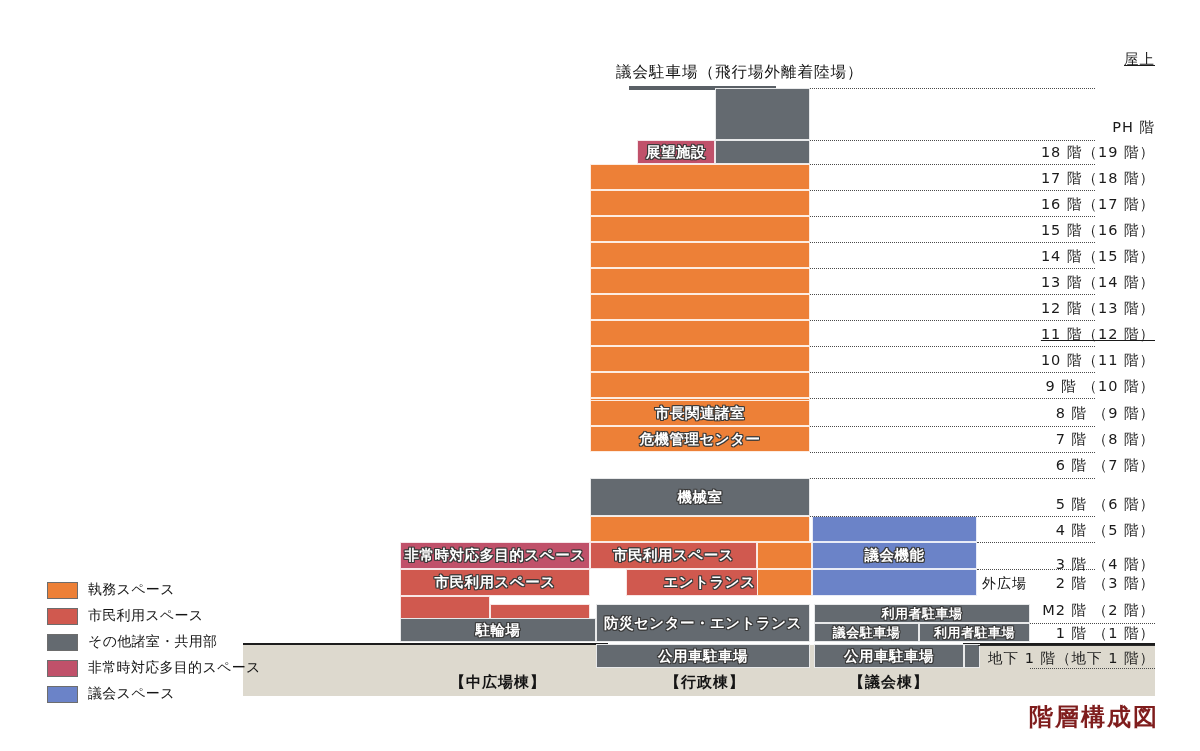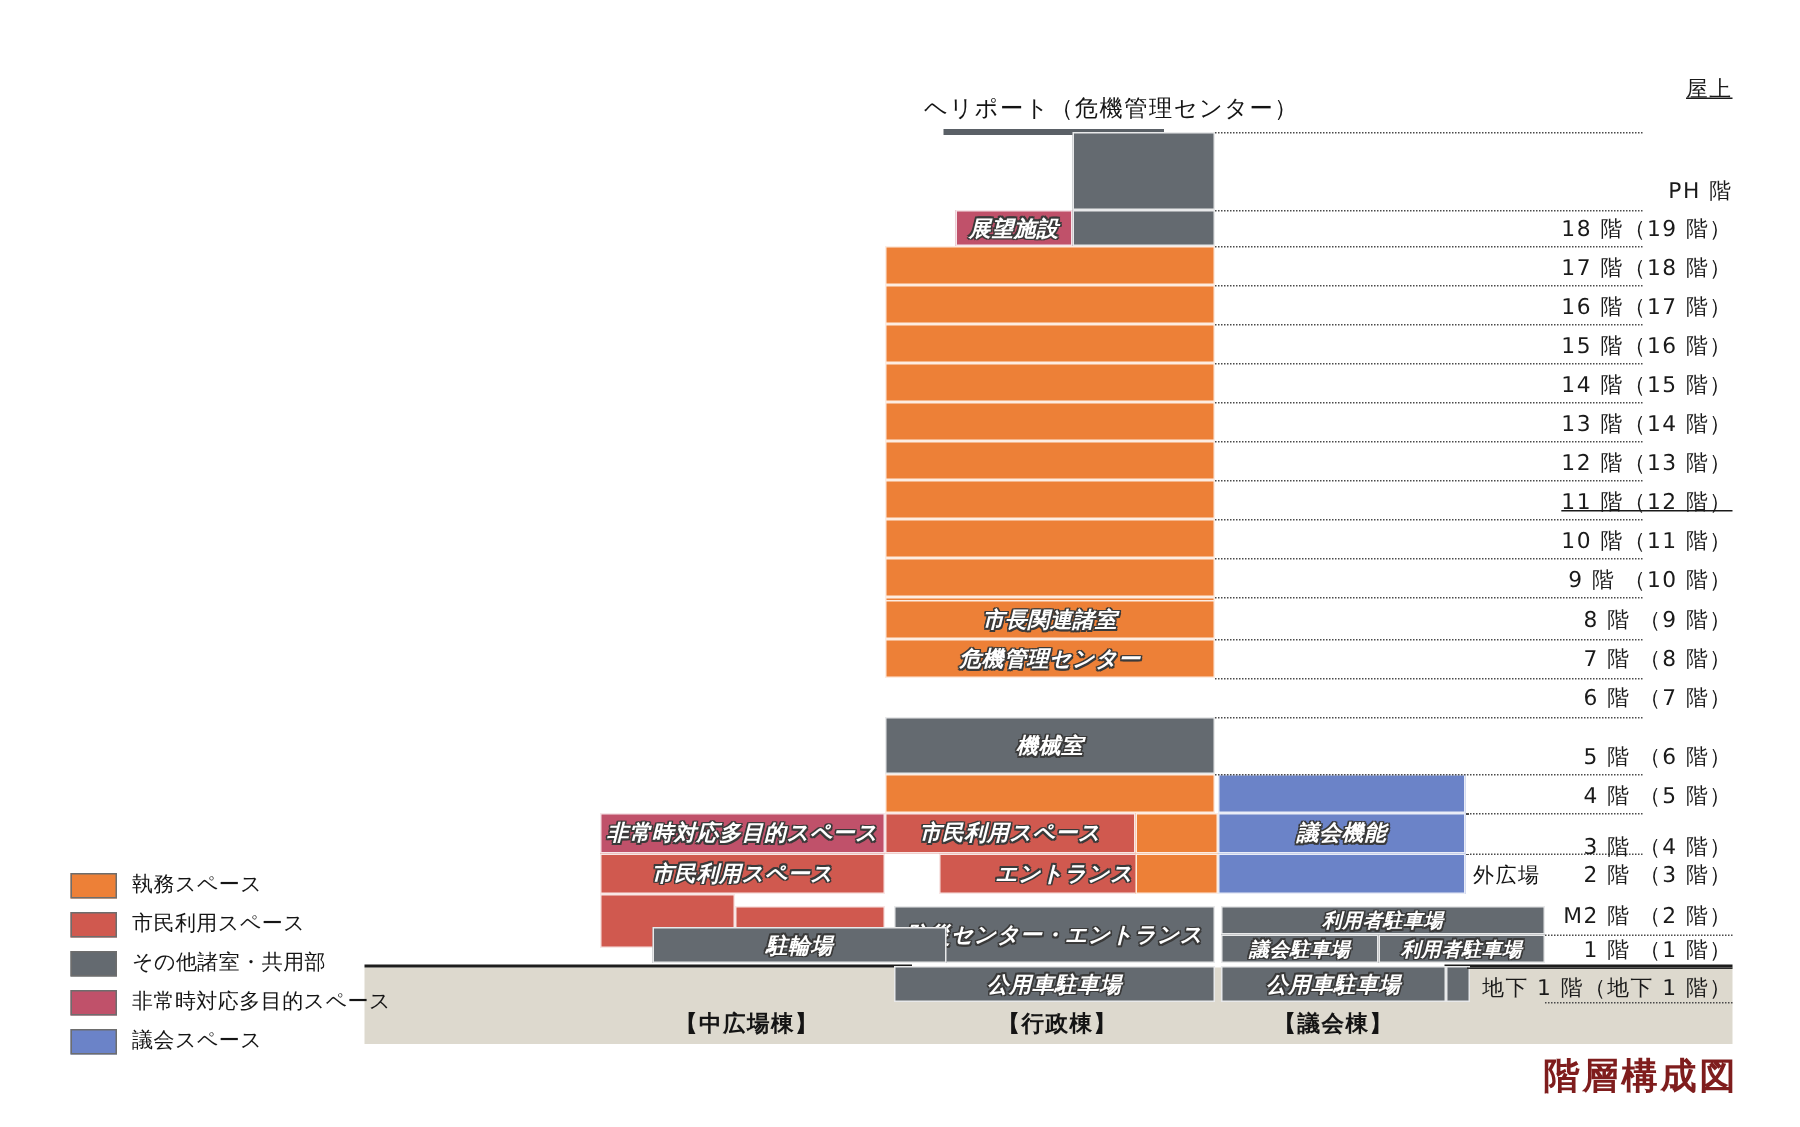--- a/index.html
+++ b/index.html
@@ -21,21 +21,20 @@
     display:flex;align-items:center;justify-content:center;
     font-size:14.5px;
     font-weight:700;
     letter-spacing:0.5px;
     color:#ffffff;
     text-shadow:
        1px 0 0 #3a3a3a,-1px 0 0 #3a3a3a,0 1px 0 #3a3a3a,0 -1px 0 #3a3a3a,
        1px 1px 0 #3a3a3a,-1px -1px 0 #3a3a3a,1px -1px 0 #3a3a3a,-1px 1px 0 #3a3a3a;
     white-space:nowrap;
     overflow:hidden;
-    font-style:italic;
   }
   .blk.small{font-size:13px;}
 
   
   .platform{
     position:absolute;
     background:#DDD9CE;
     border:none;
   }
   .platform-topline{
@@ -116,21 +115,21 @@
   .plain-anno{
     position:absolute;
     font-size:14px;color:#141414;letter-spacing:1px;white-space:nowrap;
   }
 </style>
 </head>
 <body>
 
 <div id="stage">
 
-  <div class="callout-text" style="left:616px;top:62px;">ヘリポート（危機管理センター）</div>
+  <div class="callout-text" style="left:616px;top:62px;">議会駐車場（飛行場外離着陸場）</div>
   <div class="callout-line" style="left:629px;top:86px;width:147px;"></div>
   <div class="callout-line2" style="left:772px;top:86px;height:8px;"></div>
 
   <div class="platform" style="left:243px;top:645px;width:912px;height:51px;"></div>
   <div class="platform-topline" style="left:243px;top:643px;width:365px;"></div>
   <div class="platform-topline" style="left:963px;top:643px;width:192px;"></div>
 
   <div class="blk" style="left:715px;top:88px;width:95px;height:52px;background:#646A70;"></div>
 
   <div class="blk" style="left:637px;top:140px;width:78px;height:24px;background:#C0516A;">展望施設</div>
@@ -163,21 +162,21 @@
   <div class="blk" style="left:400px;top:569px;width:190px;height:27px;background:#D0594F;">市民利用スペース</div>
   <div class="blk" style="left:590px;top:569px;width:167px;height:27px;background:#D0594F;margin-left:36px;">エントランス</div>
   <div class="blk" style="left:757px;top:569px;width:55px;height:27px;background:#ED8037;"></div>
   <div class="blk" style="left:812px;top:569px;width:165px;height:27px;background:#6B83C8;"></div>
 
   <div class="blk" style="left:400px;top:596px;width:90px;height:36px;background:#D0594F;"></div>
   <div class="blk" style="left:490px;top:604px;width:100px;height:28px;background:#D0594F;"></div>
   <div class="blk" style="left:596px;top:604px;width:214px;height:38px;background:#646A70;">防災センター・エントランス</div>
   <div class="blk small" style="left:814px;top:604px;width:216px;height:19px;background:#646A70;">利用者駐車場</div>
 
-  <div class="blk" style="left:400px;top:618px;width:196px;height:24px;background:#646A70;margin-left:35px;">駐輪場</div>
+  <div class="blk" style="left:400px;top:618px;width:196px;height:24px;background:#646A70;">駐輪場</div>
   <div class="blk small" style="left:814px;top:623px;width:105px;height:19px;background:#646A70;">議会駐車場</div>
   <div class="blk small" style="left:919px;top:623px;width:111px;height:19px;background:#646A70;">利用者駐車場</div>
 
   <div class="blk" style="left:596px;top:644px;width:214px;height:24px;background:#646A70;">公用車駐車場</div>
   <div class="blk" style="left:814px;top:644px;width:150px;height:24px;background:#646A70;">公用車駐車場</div>
   <div class="blk" style="left:964px;top:644px;width:16px;height:24px;background:#646A70;"></div>
 
   <div class="leader" style="left:810px;top:88px;width:285px;"></div>
   <div class="leader" style="left:810px;top:140px;width:285px;"></div>
   <div class="leader" style="left:810px;top:164px;width:285px;"></div>

